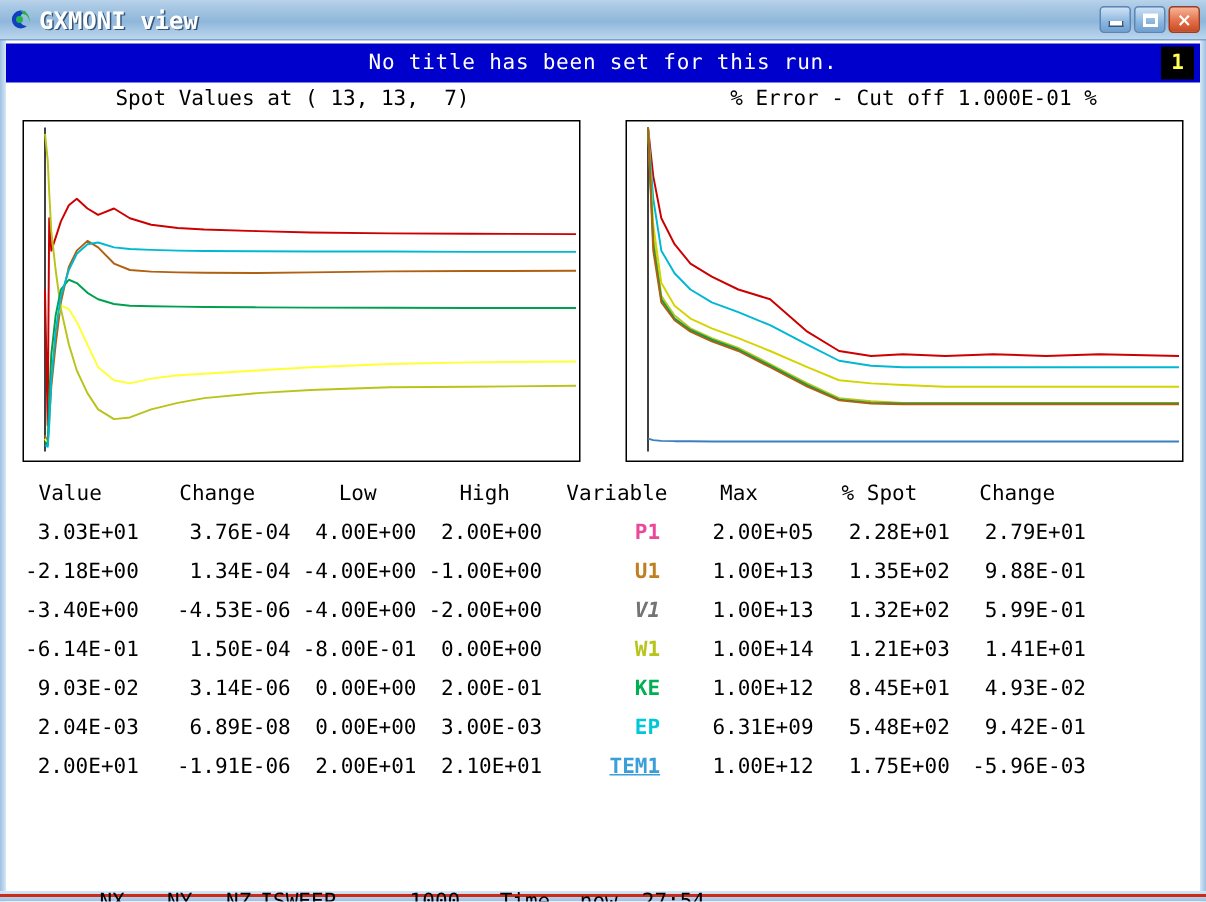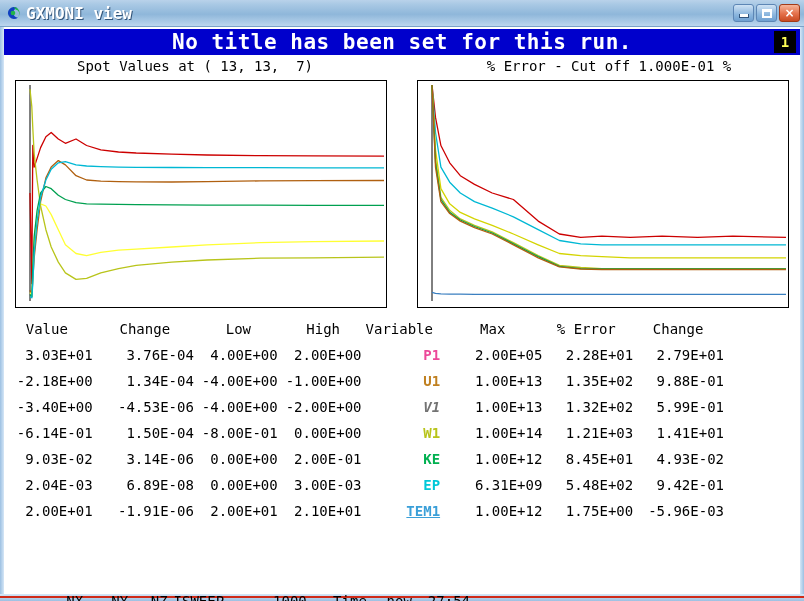--- a/index.html
+++ b/index.html
@@ -51,21 +51,21 @@
   .gl-max{width:10px;height:9px;border:2px solid #fff;border-top-width:3px;box-sizing:border-box;background:transparent;}
   .gl-close{color:#fff;font-size:12px;font-weight:bold;line-height:1;font-family:"DejaVu Sans",sans-serif;}
 
   
   .banner{
     position:absolute;left:4px;top:29px;width:796px;height:26px;
     background:#0000cc;
     display:flex;align-items:center;justify-content:center;
   }
   .banner-text{
-    color:#ffffff;font-size:21px;font-weight:bold;letter-spacing:0.5px;
+    color:#ffffff;font-size:14px;font-weight:normal;letter-spacing:0.5px;
     white-space:pre;
   }
   .banner-badge{
     position:absolute;right:4px;top:2px;width:22px;height:22px;
     background:#000000;color:#ffff55;
     display:flex;align-items:center;justify-content:center;
     font-size:14px;font-weight:bold;
   }
 
   
@@ -103,21 +103,21 @@
   .cell{text-align:right;}
   .c-value{width:106px;}
   .c-change{width:116px;}
   .c-low{width:96px;}
   .c-high{width:96px;}
   .c-var{width:90px;text-align:right;padding-right:8px;font-weight:bold;}
   .c-max{width:108px;}
   .c-err{width:104px;}
   .c-chg2{width:104px;}
   .thead .cell{text-align:center;}
-  .thead .c-var{text-align:left;padding-right:0;font-weight:normal;}
+  .thead .c-var{text-align:right;padding-right:0;font-weight:normal;}
 
   
   .footer{
     position:absolute;left:0;top:546px;width:804px;height:48px;
   }
   .fstat{
     position:absolute;left:40px;top:0;width:430px;height:46px;
     font-size:14px;color:#000;white-space:pre;line-height:22px;
   }
   .fline{display:flex;}
@@ -213,21 +213,21 @@
   </div>
 
   <div class="table">
     <div class="trow thead">
       <span class="cell c-value">Value</span>
       <span class="cell c-change">Change</span>
       <span class="cell c-low">Low</span>
       <span class="cell c-high">High</span>
       <span class="cell c-var">Variable</span>
       <span class="cell c-max">Max</span>
-      <span class="cell c-err">% Error</span>
+      <span class="cell c-err">% Spot</span>
       <span class="cell c-chg2">Change</span>
     </div>
     <div id="table-body">
         <div class="trow"><span class="cell c-value">3.03E+01</span><span class="cell c-change">3.76E-04</span><span class="cell c-low">4.00E+00</span><span class="cell c-high">2.00E+00</span><span class="cell c-var" style="color: #ec4899;">P1</span><span class="cell c-max">2.00E+05</span><span class="cell c-err">2.28E+01</span><span class="cell c-chg2">2.79E+01</span></div>
         <div class="trow"><span class="cell c-value">-2.18E+00</span><span class="cell c-change">1.34E-04</span><span class="cell c-low">-4.00E+00</span><span class="cell c-high">-1.00E+00</span><span class="cell c-var" style="color: rgb(192, 128, 32);">U1</span><span class="cell c-max">1.00E+13</span><span class="cell c-err">1.35E+02</span><span class="cell c-chg2">9.88E-01</span></div>
         <div class="trow"><span class="cell c-value">-3.40E+00</span><span class="cell c-change">-4.53E-06</span><span class="cell c-low">-4.00E+00</span><span class="cell c-high">-2.00E+00</span><span class="cell c-var" style="color: #737373; font-style: italic;">V1</span><span class="cell c-max">1.00E+13</span><span class="cell c-err">1.32E+02</span><span class="cell c-chg2">5.99E-01</span></div>
         <div class="trow"><span class="cell c-value">-6.14E-01</span><span class="cell c-change">1.50E-04</span><span class="cell c-low">-8.00E-01</span><span class="cell c-high">0.00E+00</span><span class="cell c-var" style="color: rgb(184, 196, 26);">W1</span><span class="cell c-max">1.00E+14</span><span class="cell c-err">1.21E+03</span><span class="cell c-chg2">1.41E+01</span></div>
         <div class="trow"><span class="cell c-value">9.03E-02</span><span class="cell c-change">3.14E-06</span><span class="cell c-low">0.00E+00</span><span class="cell c-high">2.00E-01</span><span class="cell c-var" style="color: rgb(0, 176, 80);">KE</span><span class="cell c-max">1.00E+12</span><span class="cell c-err">8.45E+01</span><span class="cell c-chg2">4.93E-02</span></div>
         <div class="trow"><span class="cell c-value">2.04E-03</span><span class="cell c-change">6.89E-08</span><span class="cell c-low">0.00E+00</span><span class="cell c-high">3.00E-03</span><span class="cell c-var" style="color: rgb(0, 200, 216);">EP</span><span class="cell c-max">6.31E+09</span><span class="cell c-err">5.48E+02</span><span class="cell c-chg2">9.42E-01</span></div>
         <div class="trow"><span class="cell c-value">2.00E+01</span><span class="cell c-change">-1.91E-06</span><span class="cell c-low">2.00E+01</span><span class="cell c-high">2.10E+01</span><span class="cell c-var" style="color: rgb(58, 159, 216); text-decoration: underline;">TEM1</span><span class="cell c-max">1.00E+12</span><span class="cell c-err">1.75E+00</span><span class="cell c-chg2">-5.96E-03</span></div>

